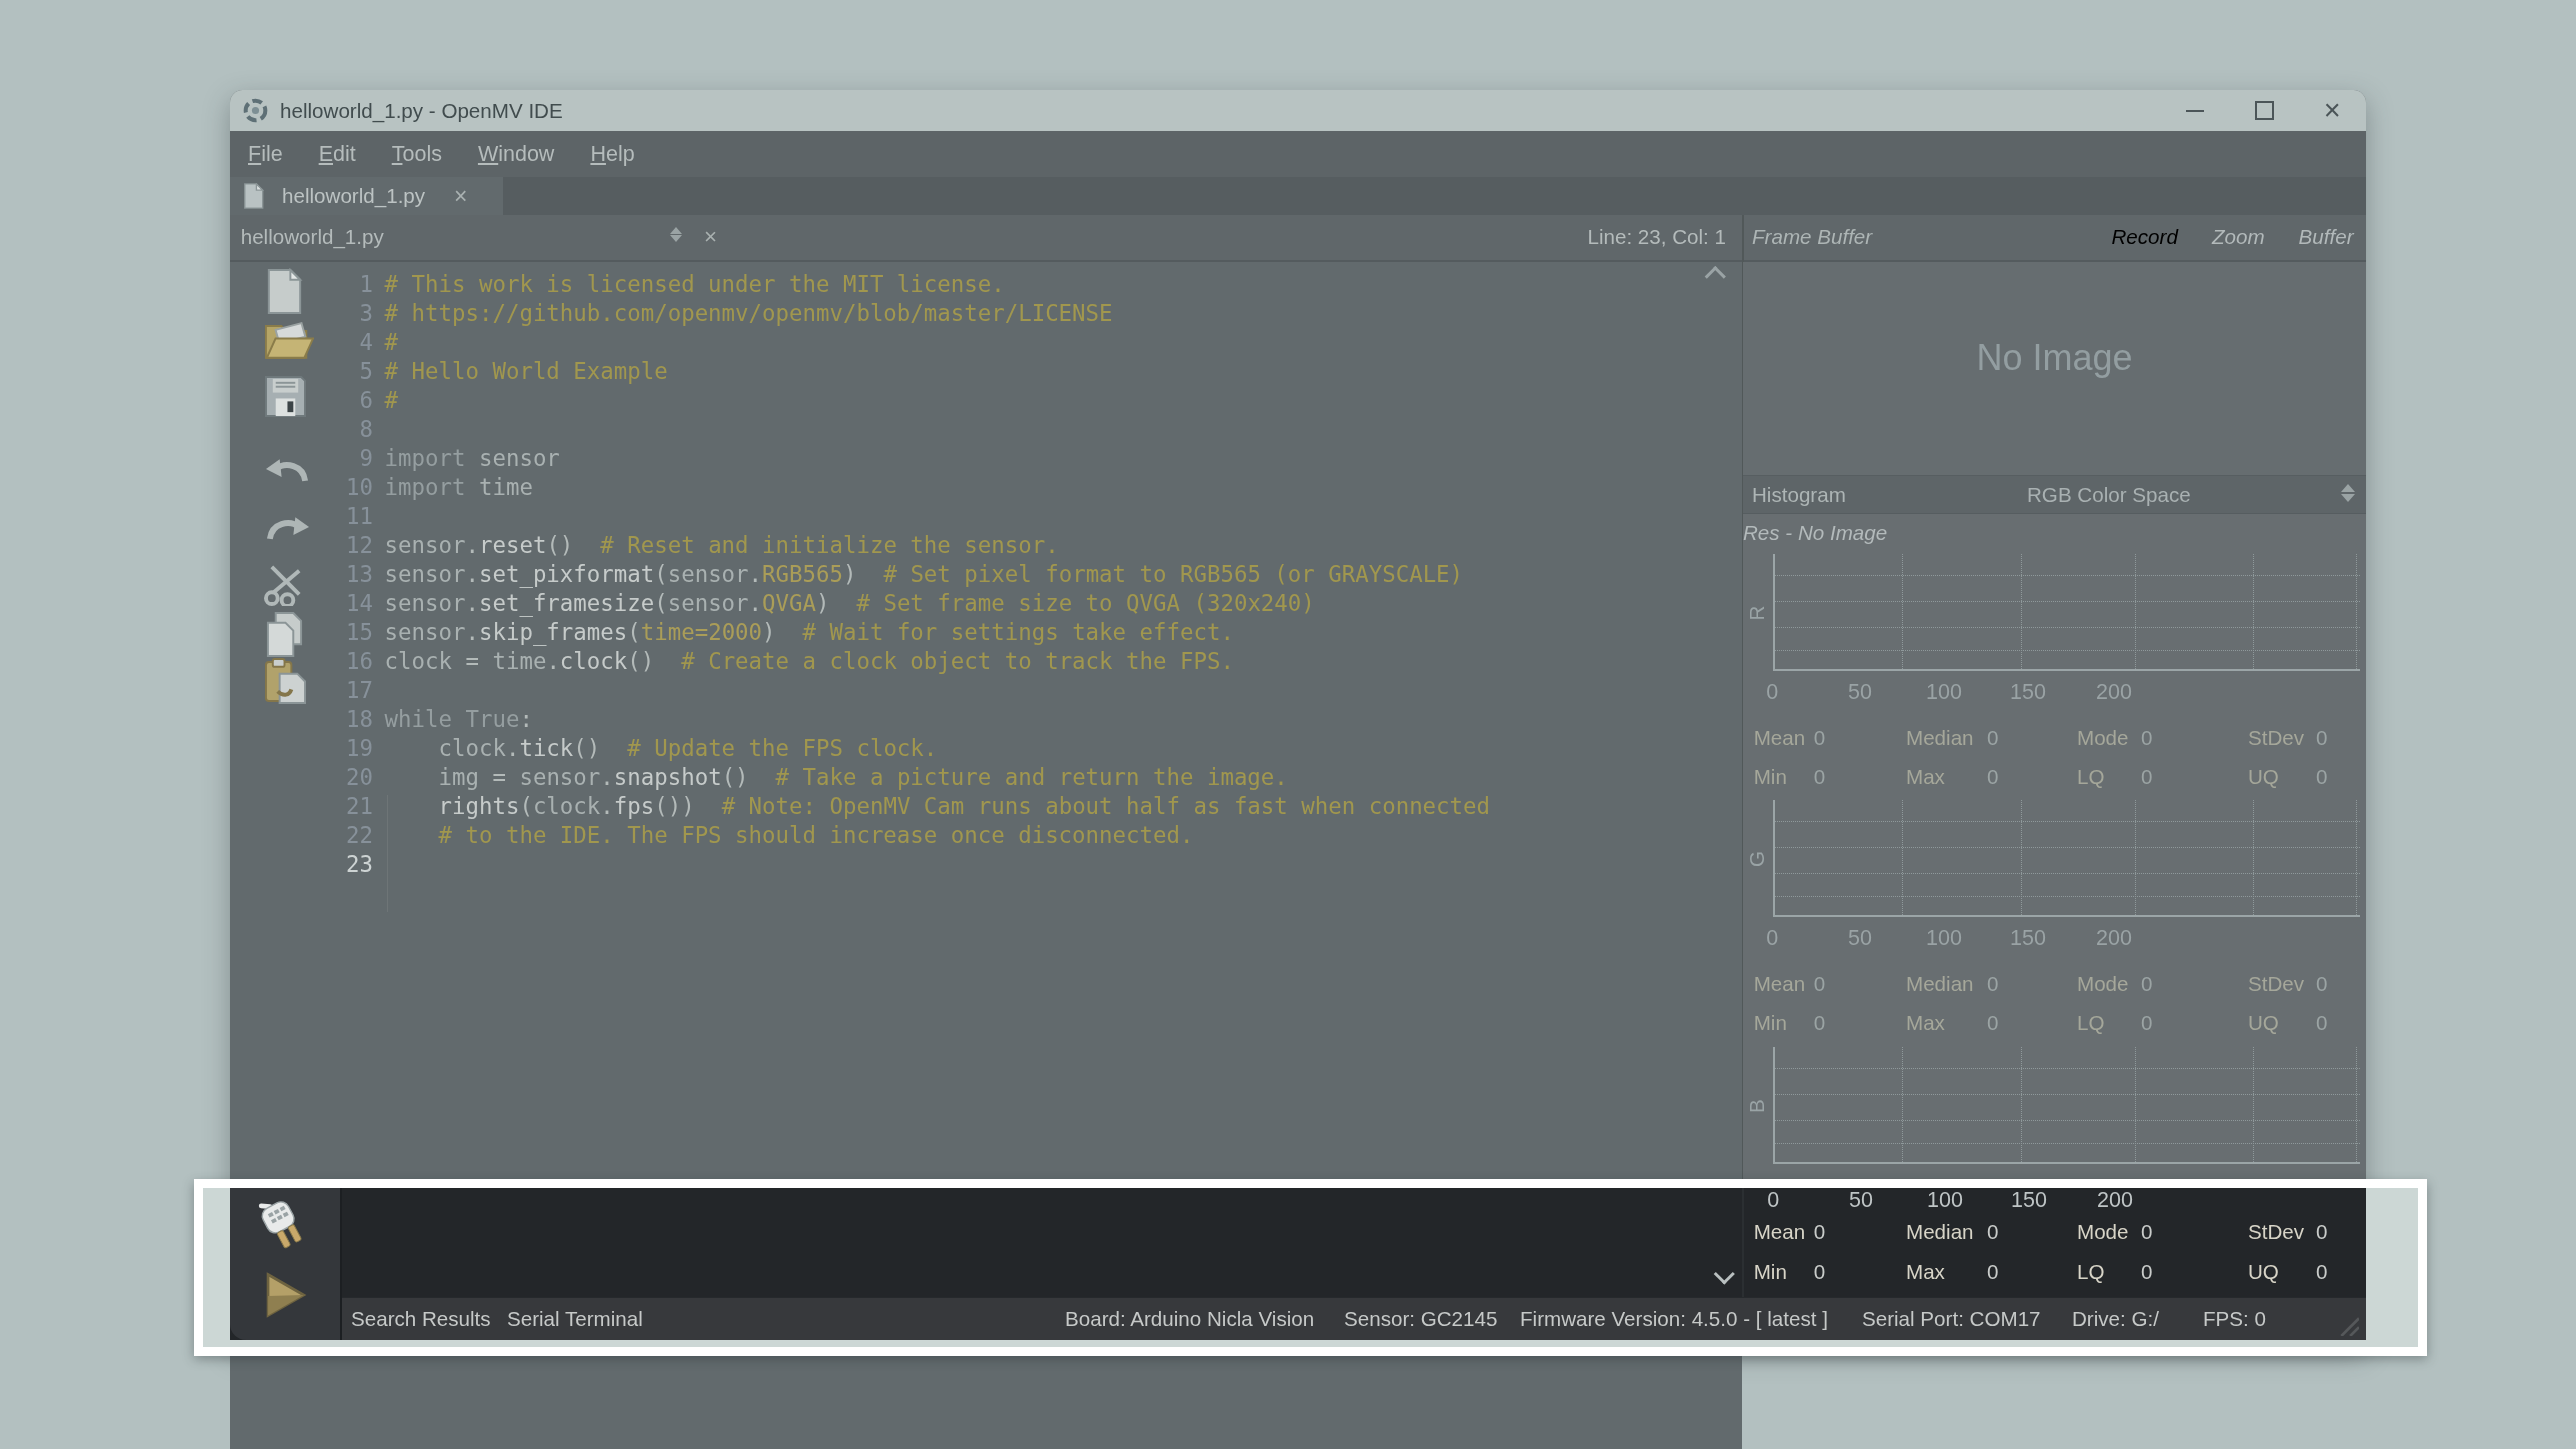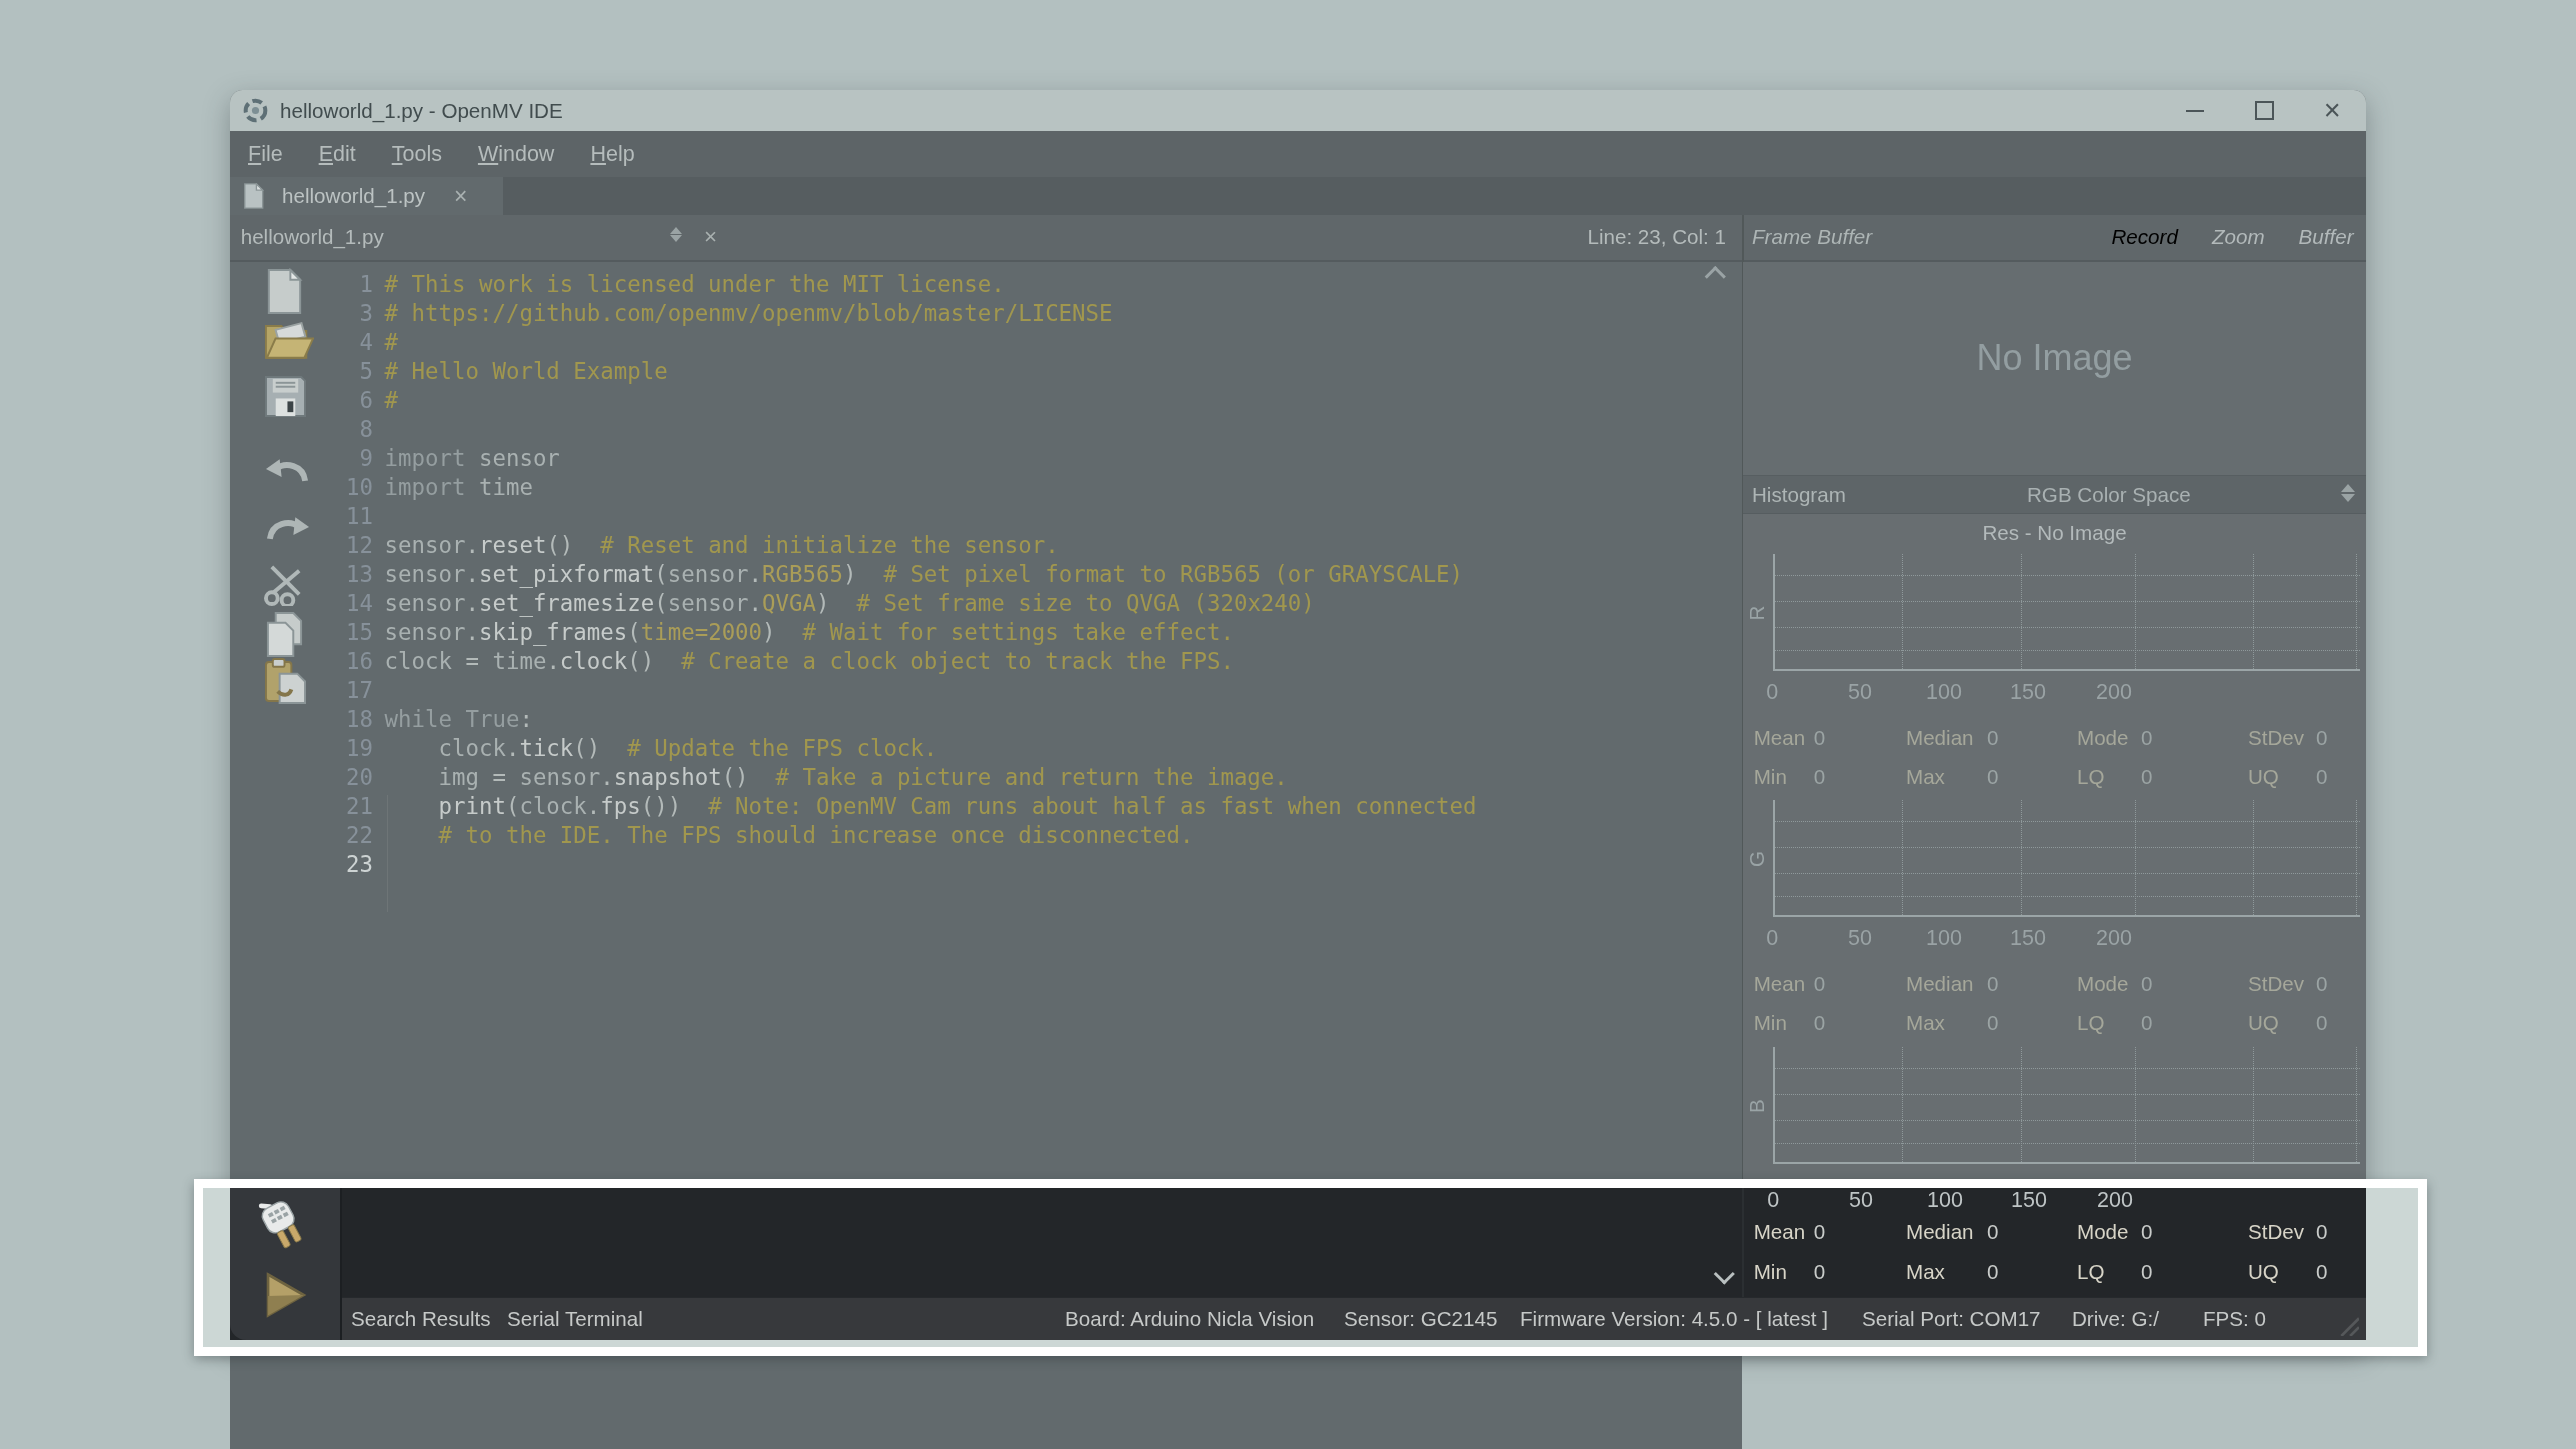--- a/index.html
+++ b/index.html
@@ -52,21 +52,21 @@
   .panel{position:absolute;left:1513px;top:172px;width:623px;height:1084px;background:#686e71;}
   .fb-view{position:absolute;left:0;top:0;width:623px;height:214px;background:#666d70;border-bottom:0.9px solid #575e61;box-sizing:border-box;}
   .no-image{position:absolute;left:0;top:75px;width:100%;text-align:center;font-size:36px;color:#939ea1;}
   .hist-header{position:absolute;left:0;top:214px;width:623px;height:38px;background:#5e6568;border-bottom:0.9px solid #565d60;box-sizing:border-box;}
   .hist-title{position:absolute;left:9px;line-height:38px;font-size:20.6px;color:#adb5b5;}
   .color-space{position:absolute;left:284px;line-height:38px;font-size:20.6px;color:#a9b1b2;}
   .dd-arrows{position:absolute;right:10.7px;top:6.3px;}
   .tri{width:0;height:0;border-left:7.2px solid transparent;border-right:7.2px solid transparent;margin:1.8px 0;}
   .tri-up{border-bottom:8px solid #9aa3a4;}
   .tri-dn{border-top:8px solid #9aa3a4;}
-  .res-label{position:absolute;left:0;top:259px;width:100%;text-align:center;font-size:20.6px;color:#b3babb;}
+  .res-label{position:absolute;left:0;top:259px;width:100%;font-size:20.6px;color:#b3babb;font-style:italic;}
   .channel{position:absolute;left:0;width:623px;height:233px;}
   .ch-r{top:292px}.ch-g{top:538px}.ch-b{top:785px}
   .ch-label{position:absolute;left:1.8px;top:47px;width:23px;text-align:center;transform:rotate(-90deg);font-size:20.6px;color:#9aa4a6;}
   .plot{position:absolute;left:30px;top:0;width:587px;height:117px;border-left:2.7px solid #9ba5a7;border-bottom:2.7px solid #9ba5a7;box-sizing:border-box;}
   .hg{position:absolute;left:0;width:100%;border-top:1.8px dotted #8f999b;}
   .vg{position:absolute;top:0;height:100%;border-left:1.8px dotted #8f999b;}
   .ticks{position:absolute;left:30px;top:126px;width:587px;height:27px;font-size:21.5px;color:#9aa3a5;}
   .tick{position:absolute;transform:translateX(-50%);}
   .t0{left:-0.9px}.t1{left:87px}.t2{left:171px}.t3{left:255px}.t4{left:341px}
   .stats-row{position:absolute;left:0;width:623px;height:25px;font-size:20.6px;}
@@ -229,21 +229,21 @@
           <div class="cl"><span class="ln">11</span><span></span></div>
           <div class="cl"><span class="ln">12</span><span><span class="id">sensor</span><span class="pl">.</span><span class="fn">reset</span><span class="pl">()  </span><span class="cm"># Reset and initialize the sensor.</span></span></div>
           <div class="cl"><span class="ln">13</span><span><span class="id">sensor</span><span class="pl">.</span><span class="fn">set_pixformat</span><span class="pl">(</span><span class="id">sensor</span><span class="pl">.</span><span class="num">RGB565</span><span class="pl">)  </span><span class="cm"># Set pixel format to RGB565 (or GRAYSCALE)</span></span></div>
           <div class="cl"><span class="ln">14</span><span><span class="id">sensor</span><span class="pl">.</span><span class="fn">set_framesize</span><span class="pl">(</span><span class="id">sensor</span><span class="pl">.</span><span class="num">QVGA</span><span class="pl">)  </span><span class="cm"># Set frame size to QVGA (320x240)</span></span></div>
           <div class="cl"><span class="ln">15</span><span><span class="id">sensor</span><span class="pl">.</span><span class="fn">skip_frames</span><span class="pl">(</span><span class="num">time=2000</span><span class="pl">)  </span><span class="cm"># Wait for settings take effect.</span></span></div>
           <div class="cl"><span class="ln">16</span><span><span class="id">clock</span><span class="pl"> = </span><span class="id">time</span><span class="pl">.</span><span class="fn">clock</span><span class="pl">()  </span><span class="cm"># Create a clock object to track the FPS.</span></span></div>
           <div class="cl"><span class="ln">17</span><span></span></div>
           <div class="cl"><span class="ln">18</span><span><span class="kw">while</span><span class="pl"> </span><span class="kw">True</span><span class="pl">:</span></span></div>
           <div class="cl"><span class="ln">19</span><span><span class="pl">    </span><span class="id">clock</span><span class="pl">.</span><span class="fn">tick</span><span class="pl">()  </span><span class="cm"># Update the FPS clock.</span></span></div>
           <div class="cl"><span class="ln">20</span><span><span class="pl">    </span><span class="id">img</span><span class="pl"> = </span><span class="id">sensor</span><span class="pl">.</span><span class="fn">snapshot</span><span class="pl">()  </span><span class="cm"># Take a picture and return the image.</span></span></div>
-          <div class="cl"><span class="ln">21</span><span><span class="pl">    </span><span class="fn">print</span><span class="pl">(</span><span class="id">clock</span><span class="pl">.</span><span class="fn">fps</span><span class="pl">())  </span><span class="cm"># Note: OpenMV Cam runs about half as fast when connected</span></span></div>
+          <div class="cl"><span class="ln">21</span><span><span class="pl">    </span><span class="fn">rights</span><span class="pl">(</span><span class="id">clock</span><span class="pl">.</span><span class="fn">fps</span><span class="pl">())  </span><span class="cm"># Note: OpenMV Cam runs about half as fast when connected</span></span></div>
           <div class="cl"><span class="ln">22</span><span><span class="pl">    </span><span class="cm"># to the IDE. The FPS should increase once disconnected.</span></span></div>
           <div class="cl"><span class="ln cur">23</span><span></span></div>
         </div>
       <div class="indent-guide"></div>
       <div class="scroll-up">
           <div class="chev chev-up"></div>
         </div>
     </div>
 
     <div class="divider"></div>

